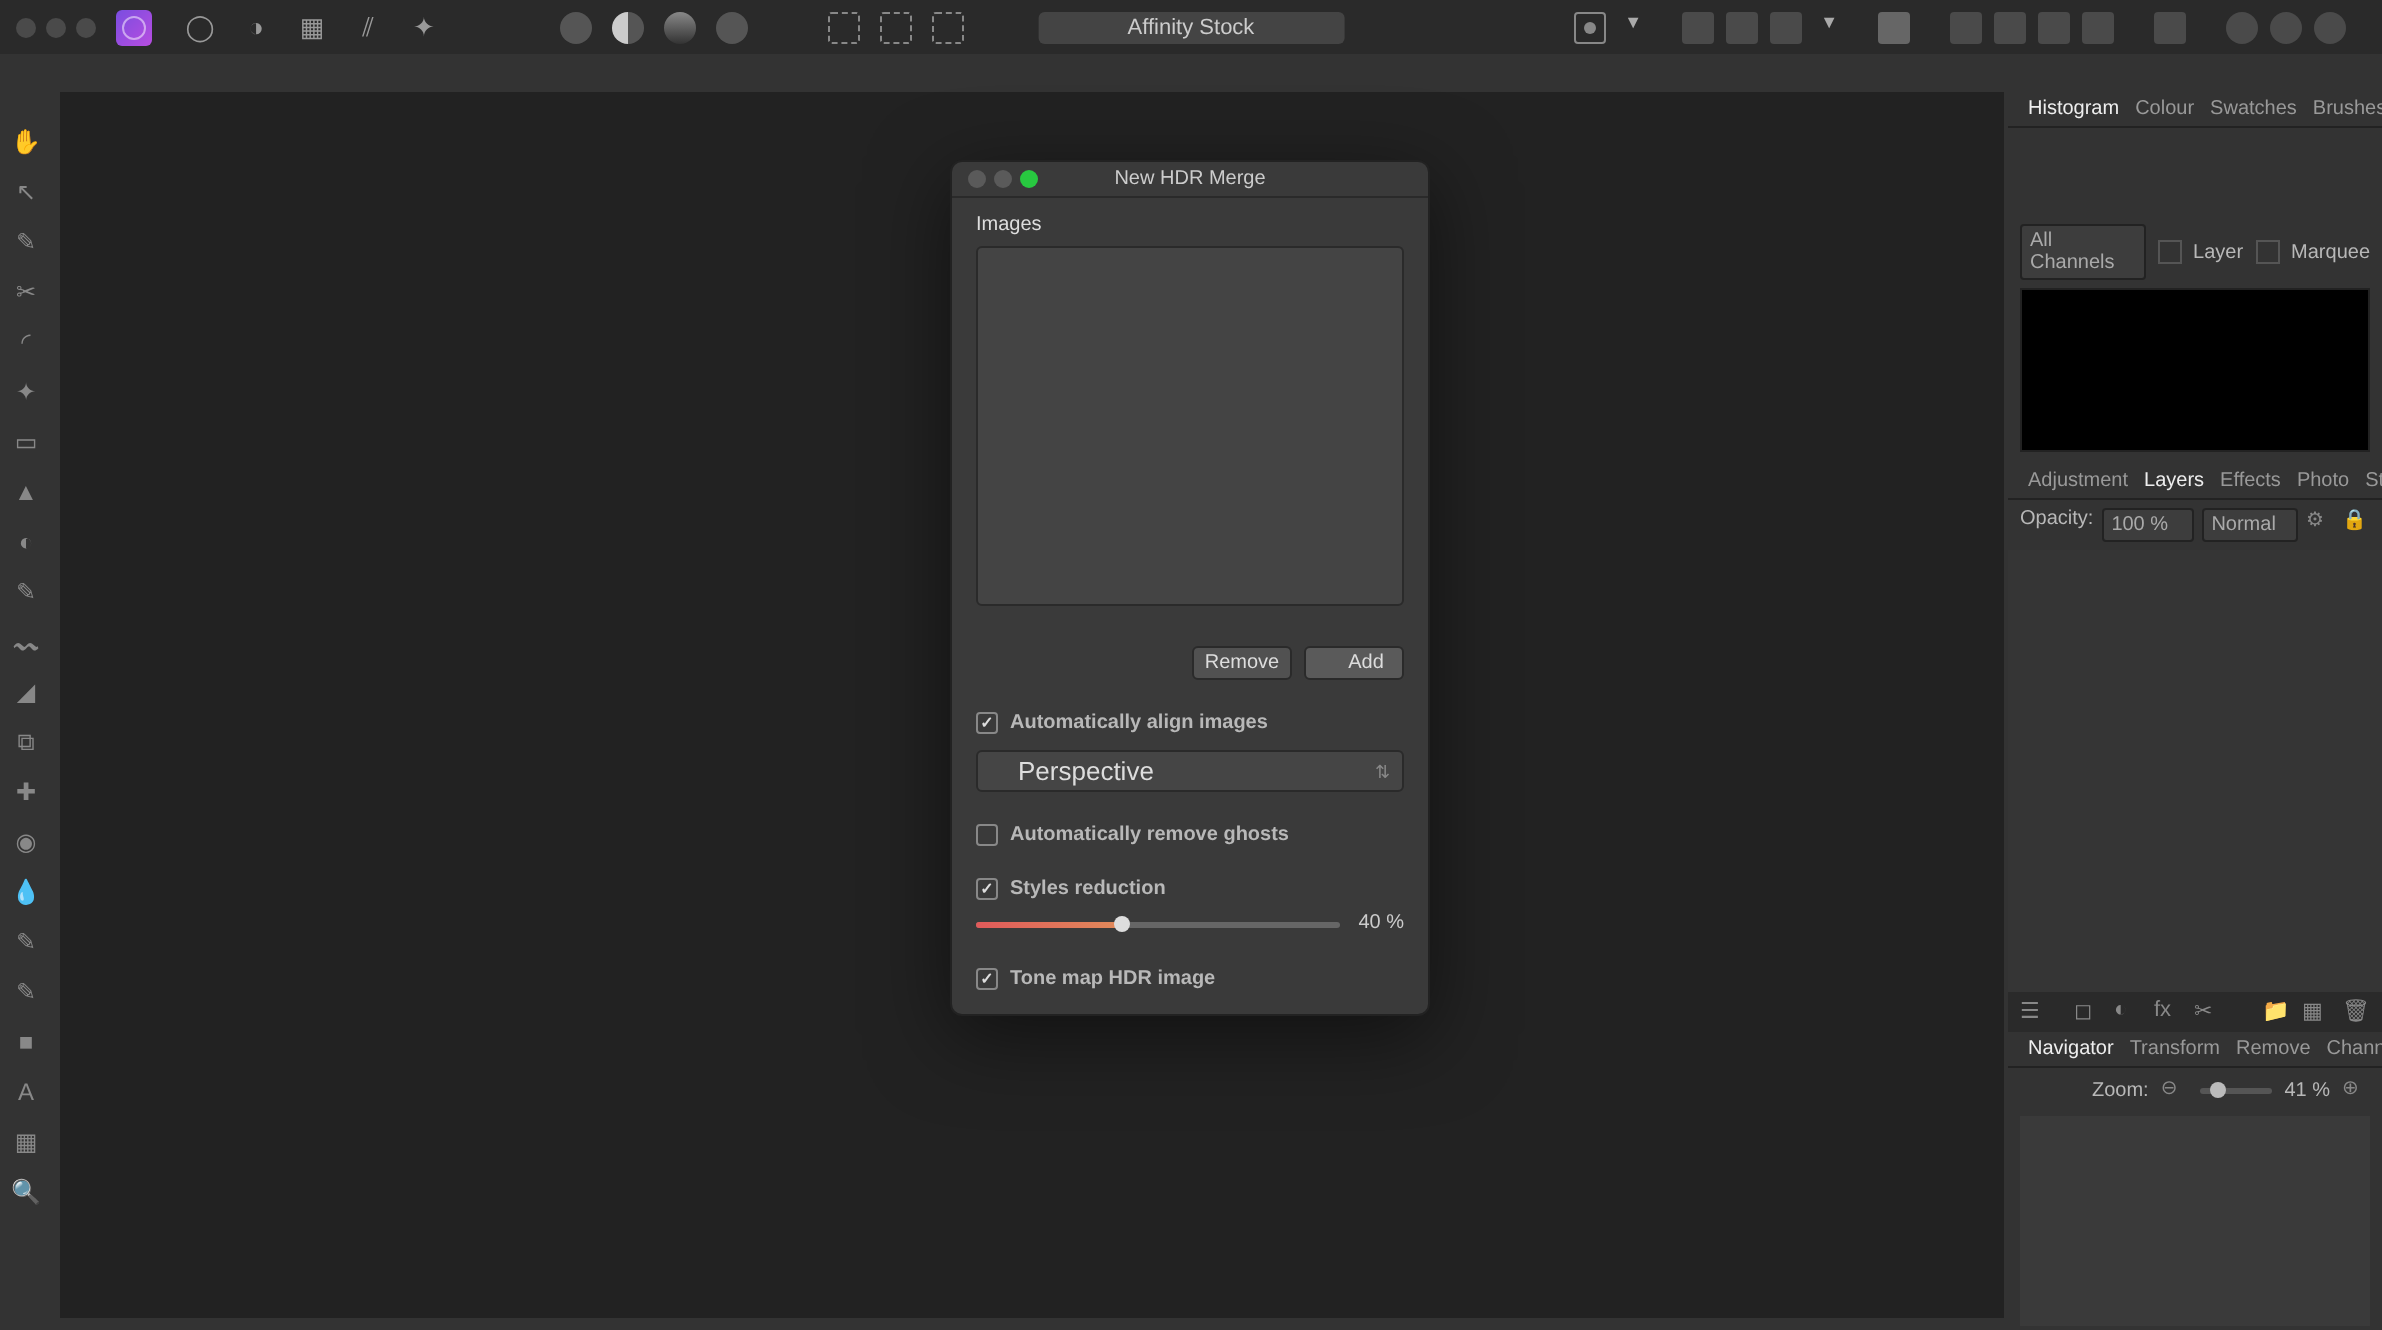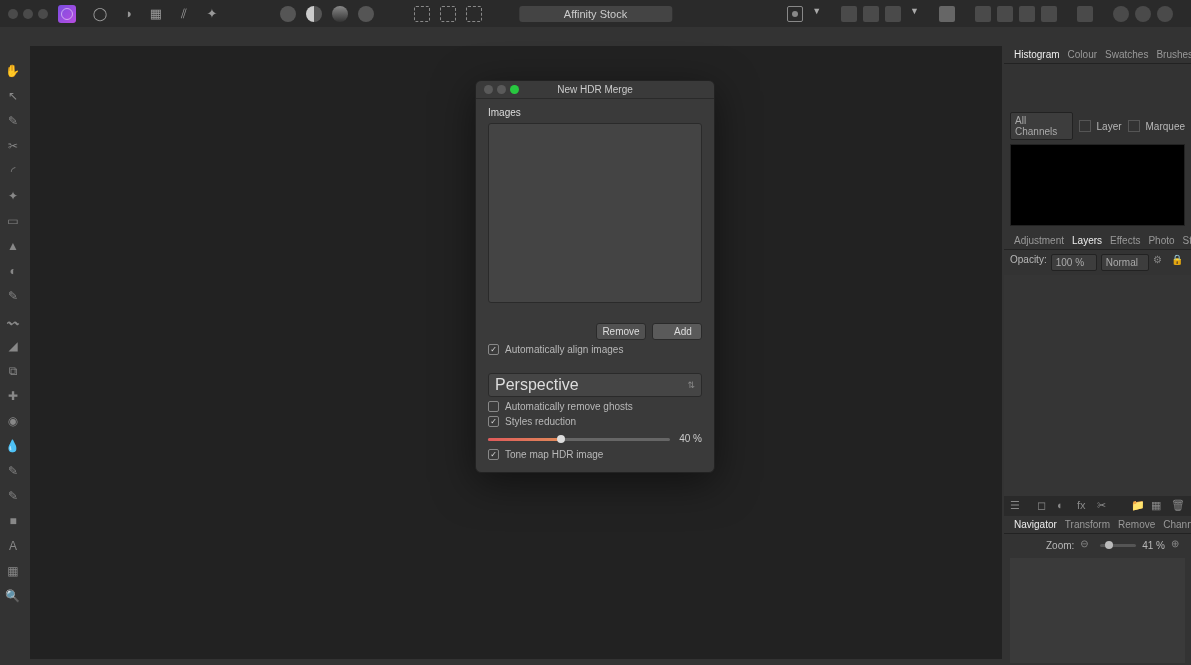--- a/index.html
+++ b/index.html
@@ -52,24 +52,24 @@
 .dlg-traffic { display:flex; gap:4px; padding-left:8px; }
 .dlg-tl { width:9px; height:9px; border-radius:50%; }
 .dlg-tl.r { background:#5a5a5a; } .dlg-tl.y { background:#5a5a5a; } .dlg-tl.g { background:#28c840; }
 .dlg-title { position:absolute; left:50%; transform:translateX(-50%); font-size:10px; color:#ccc; }
 .dlg-body { padding:8px 12px 12px; }
 .dlg-label { font-size:10px; color:#ddd; margin-bottom:5px; }
 .img-well { height:180px; background:#444; border:1px solid #2a2a2a; border-radius:3px; }
 .btn-row { display:flex; gap:6px; justify-content:flex-end; margin-top:20px; }
 .btn { background:#515151; color:#ddd; border:1px solid #2a2a2a; border-radius:3px; font-size:10px; padding:2px 0; width:50px; text-align:center; cursor:pointer; }
 .btn.accent { background:#5a5a5a;padding-left:12px; }
-.check-row { display:flex; align-items:center; gap:6px; margin-top:4px; font-size:10px; }
+.check-row { display:flex; align-items:center; gap:6px; margin-top:16px; font-size:10px;font-weight:bold; }
 .chk { width:11px; height:11px; border:1px solid #888; border-radius:2px; display:inline-flex; align-items:center; justify-content:center; font-size:8px; color:#ddd; background:#3a3a3a; }
 .chk.on::after { content:"✓"; }
-.dd-full { display:flex; align-items:center; background:#454545; border:1px solid #2a2a2a; border-radius:3px; padding:2px 6px; margin-top:18px; font-size:16px; color:#ddd; position:relative; }
+.dd-full { display:flex; align-items:center; background:#454545; border:1px solid #2a2a2a; border-radius:3px; padding:2px 20px; margin-top:8px; font-size:13px; color:#ddd; position:relative; }
 .dd-full::after { content:"⇅"; position:absolute; right:6px; font-size:9px; color:#888; }
 .slider-wrap { position:relative; margin-top:6px; height:12px; }
 .slider-track { position:absolute; left:0; right:32px; top:5px; height:3px; background:#666; border-radius:2px; }
 .slider-fill { position:absolute; left:0; top:5px; height:3px; background:linear-gradient(to right,#e05a5a,#e08a5a); border-radius:2px; }
 .slider-thumb { position:absolute; top:2px; width:8px; height:8px; background:#ddd; border-radius:50%; }
 .slider-val { position:absolute; right:0; top:0; font-size:10px; color:#ccc; }
 .final-row { display:flex; gap:6px; justify-content:flex-end; margin-top:10px; }
 .small-sq { width:12px; height:12px; border:1px solid #555; background:#333; display:inline-block; }
 .drop-arrow { color:#aaa; font-size:9px; margin-left:3px; }
 </style>

